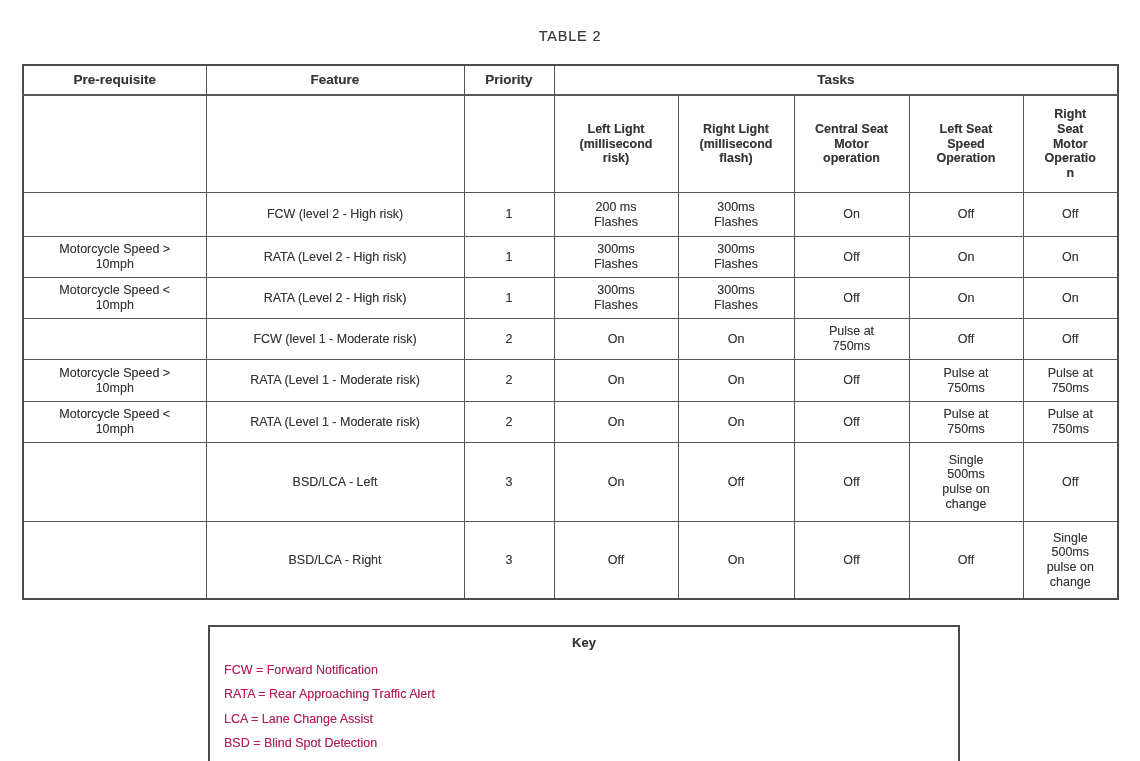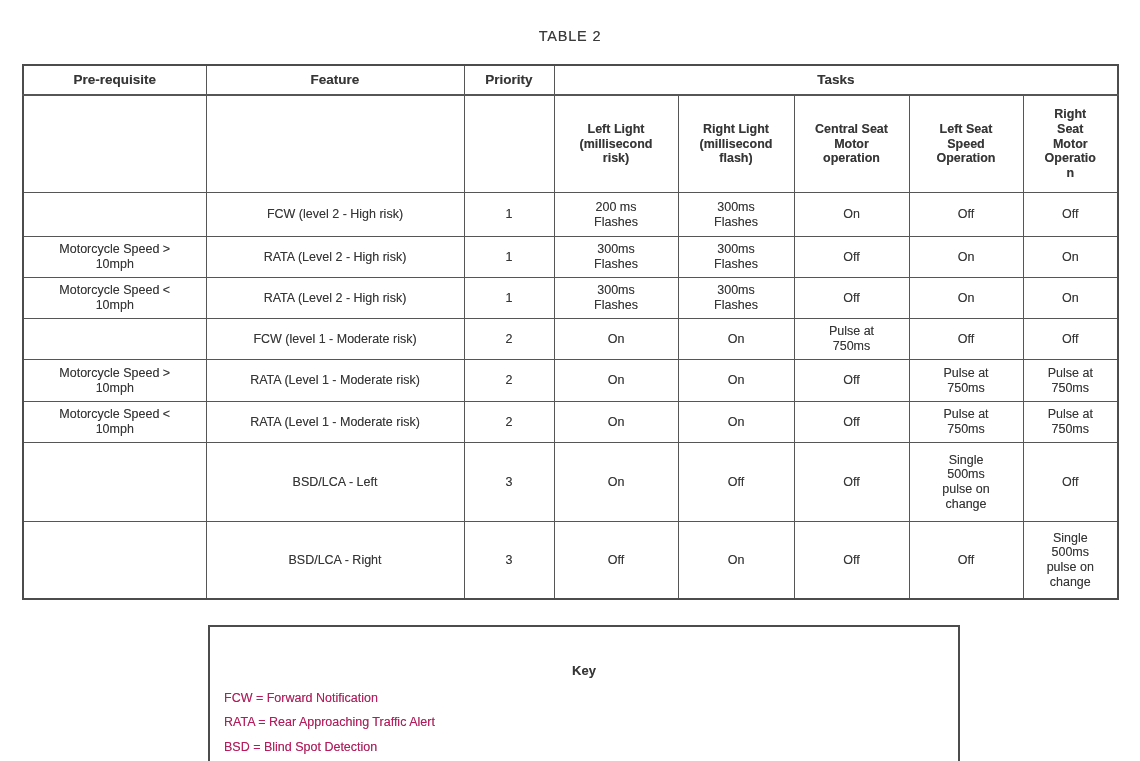--- a/index.html
+++ b/index.html
@@ -75,21 +75,20 @@
     padding: 8px 14px 8px 14px;
     box-sizing: border-box;
   }
   .key-title {
     text-align: center;
     font-weight: bold;
     font-size: 13px;
     margin-bottom: 8px;
     color: #363636;
     text-shadow: 0 0 0.5px rgba(70,70,70,0.5);
-    margin-top: 28px;
   }
   .key-line {
     font-size: 12.5px;
     line-height: 1.95;
     text-align: left;
     color: #be185d;
     text-shadow: 0 0 0.5px rgba(70,70,70,0.5);
   }
 </style>
 </head>
@@ -242,17 +241,17 @@
 pulse on
 change</td>
       </tr>
     </tbody>
   </table>
 
   <div class="key-box">
     <div class="key-title">Key</div>
     <div class="key-line">FCW = Forward Notification</div>
     <div class="key-line">RATA = Rear Approaching Traffic Alert</div>
+    <div class="key-line">LCA = Lane Change Assist</div>
     <div class="key-line">BSD = Blind Spot Detection</div>
-    <div class="key-line">LCA = Lane Change Assist</div>
   </div>
 
 </div>
 
 </body></html>

